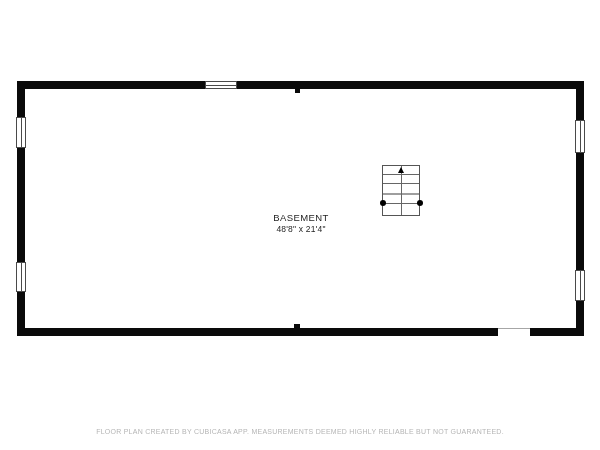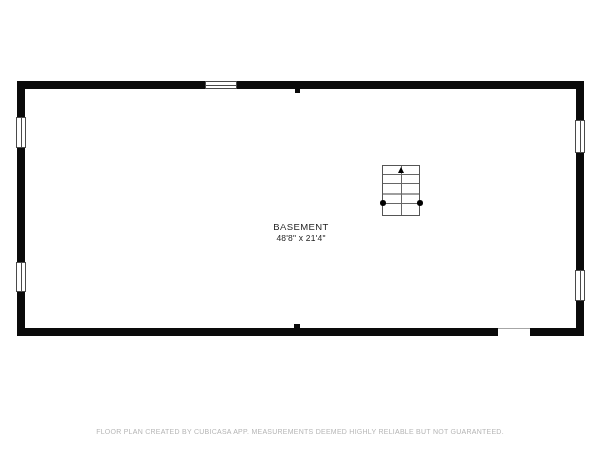--- a/index.html
+++ b/index.html
@@ -121,21 +121,21 @@
     background: #000000;
     top: 34px;
   }
   .stair-dot.left  { left: -3.5px; }
   .stair-dot.right { right: -3.5px; }
 
   
   .room-label {
     position: absolute;
     left: 201px;
-    top: 221px;
+    top: 212px;
     width: 200px;
     text-align: center;
     color: var(--label, #1f1f1f);
   }
   .room-name {
     font-size: 9.5px;
     letter-spacing: 0.4px;
     line-height: 12px;
   }
   .room-dims {

